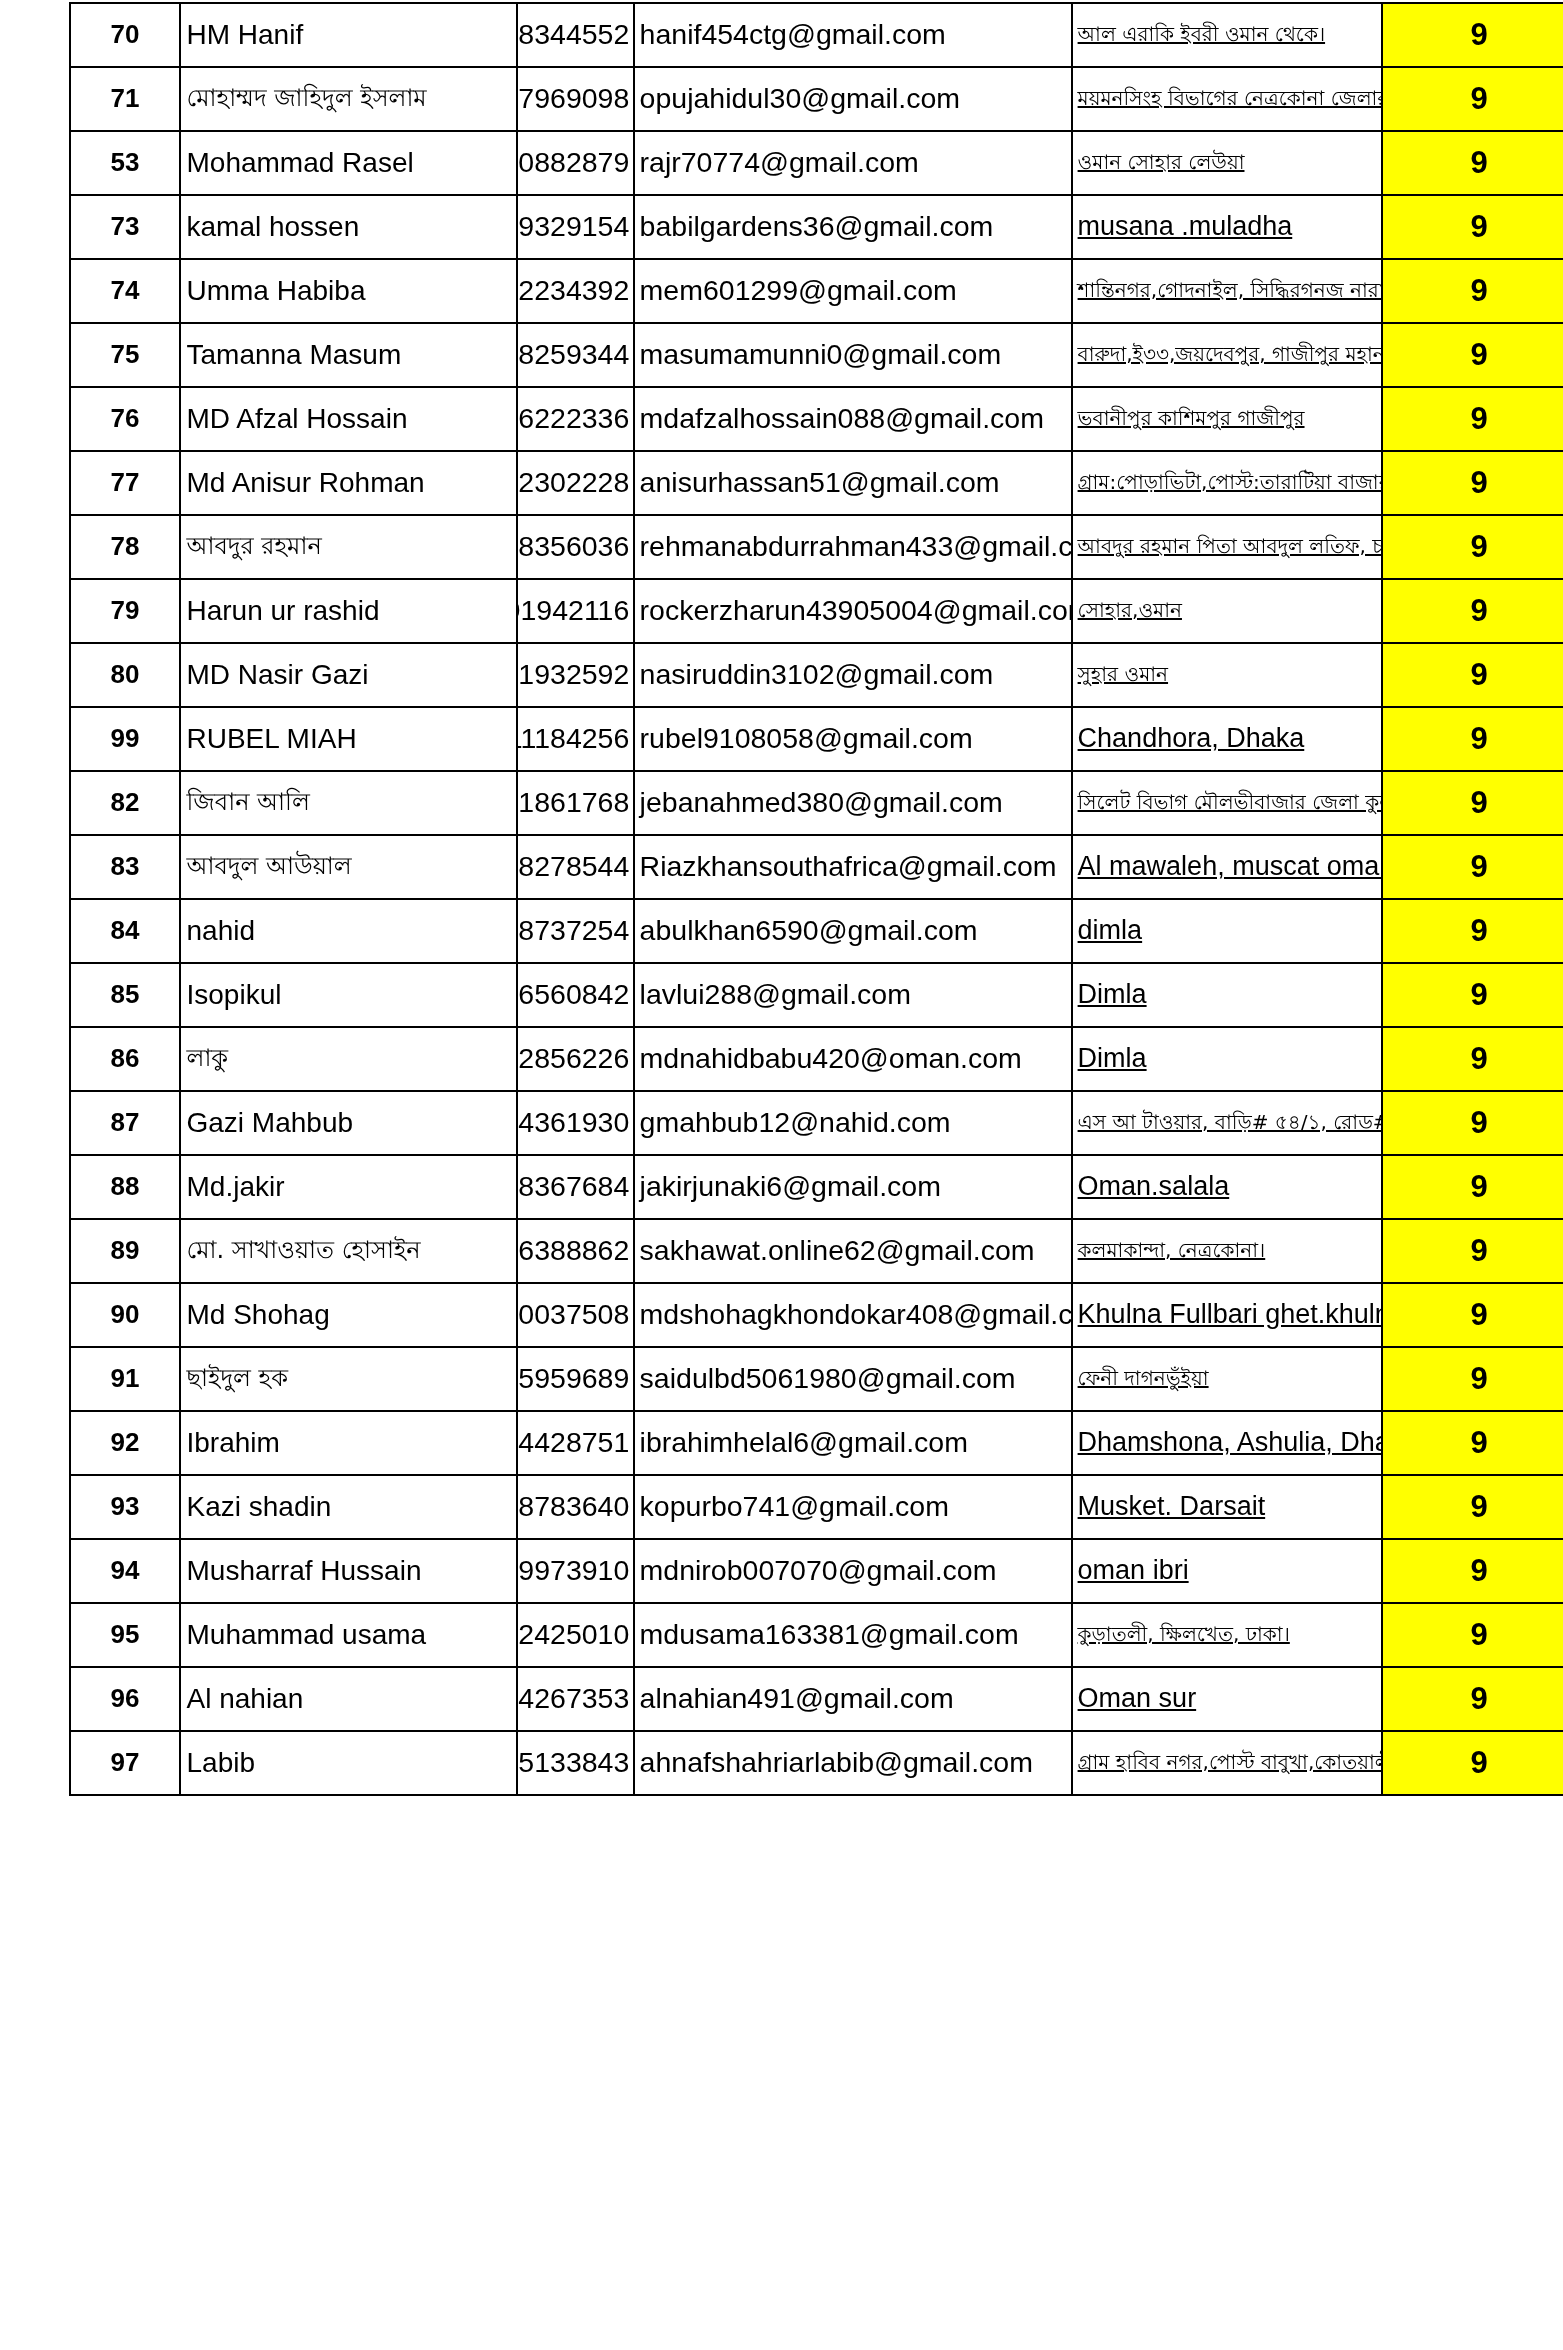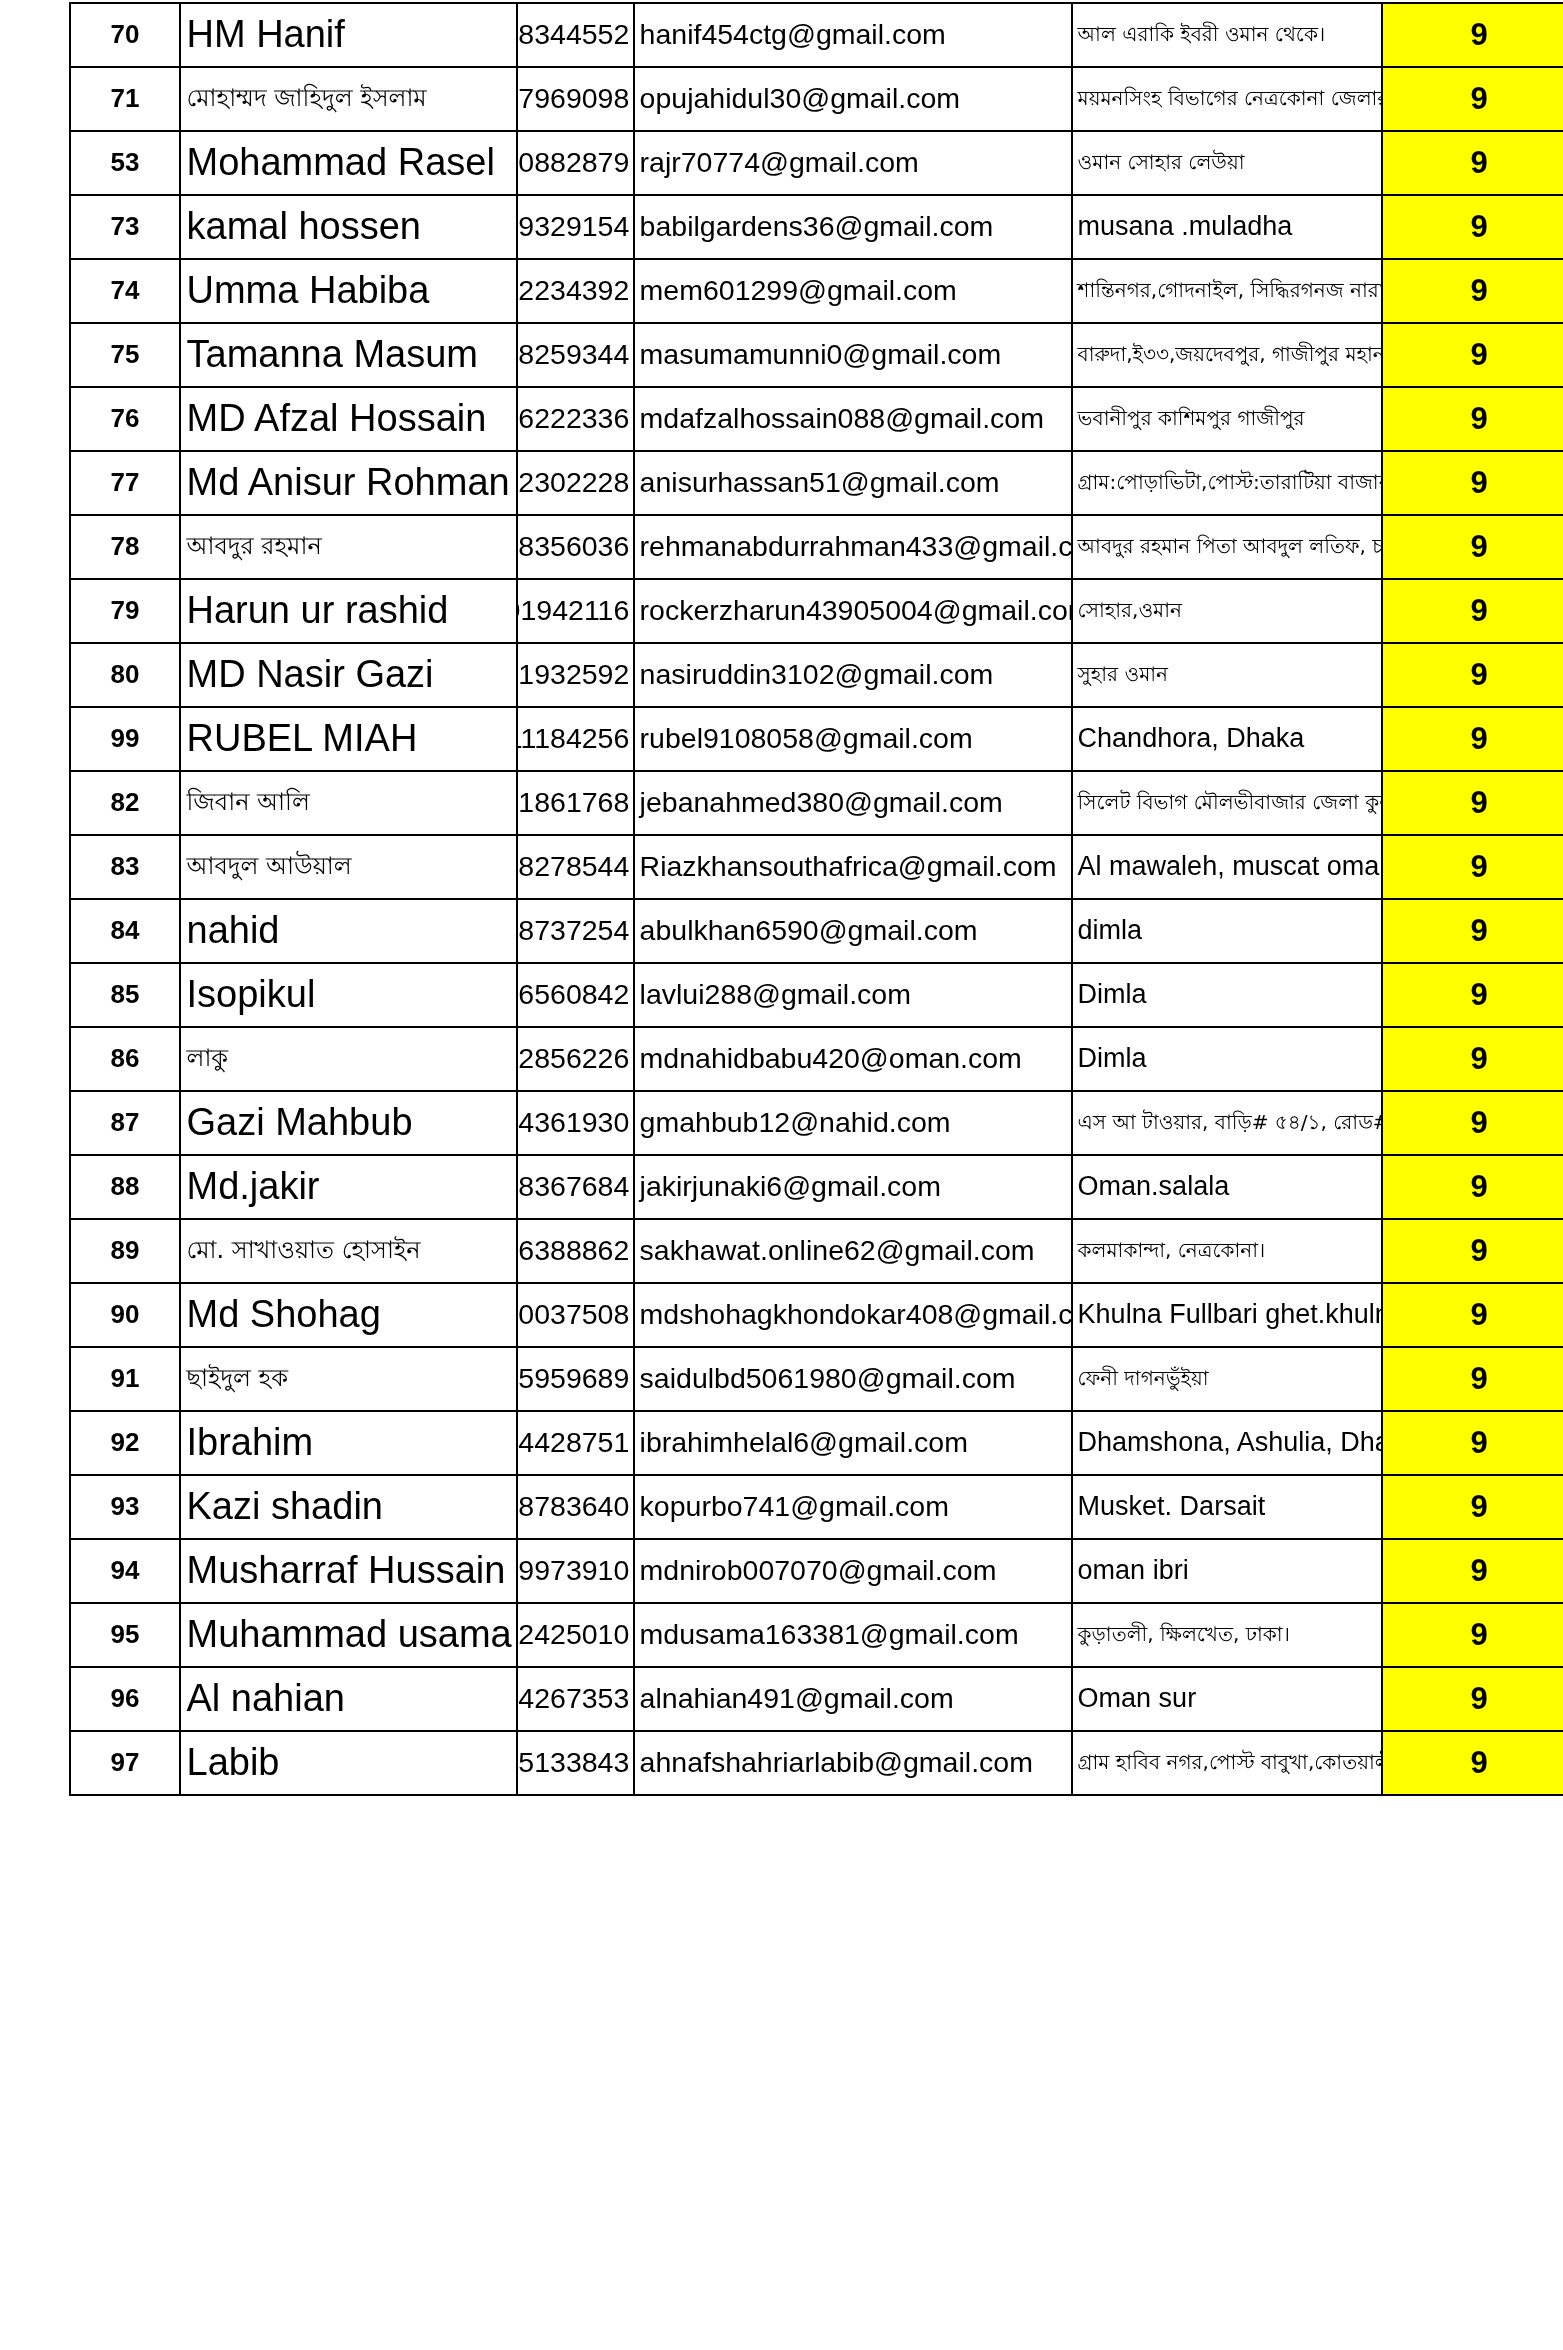--- a/index.html
+++ b/index.html
@@ -18,26 +18,26 @@
     white-space:nowrap;
     vertical-align:middle;
   }
   col.c-num { width:110px; }
   col.c-name { width:337px; }
   col.c-phone { width:117px; }
   col.c-email { width:438px; }
   col.c-addr { width:310px; }
   col.c-score { width:194px; }
   td.num { text-align:center; font-weight:bold; font-size:26px; }
-  td.name { font-size:38px; padding-left:5.5px !important; }
+  td.name { font-size:28px; padding-left:5.5px !important; }
   td.name.bn { font-size:24px; font-family:"DejaVu Sans", sans-serif; }
   td.phone { font-size:28.5px; text-align:right; direction:rtl; }
   td.phone span { direction:ltr; unicode-bidi:bidi-override; padding-right:3.7px; }
   td.email { font-size:28.5px; padding-left:4.6px !important; }
-  td.addr { font-size:27px; padding-left:4.6px !important; white-space:normal; line-height:1.15; }
+  td.addr { font-size:27px; padding-left:4.6px !important; white-space:normal; line-height:1.15;text-decoration:underline; }
   td.addr.bn { font-size:20px; font-family:"DejaVu Sans", sans-serif; line-height:1.55; }
   td.score { background:#ffff00; text-align:center; font-weight:bold; font-size:31px; }
 </style>
 </head>
 <body>
 
 <table class="sheet">
   <colgroup>
     <col class="c-num">
       <col class="c-name">

